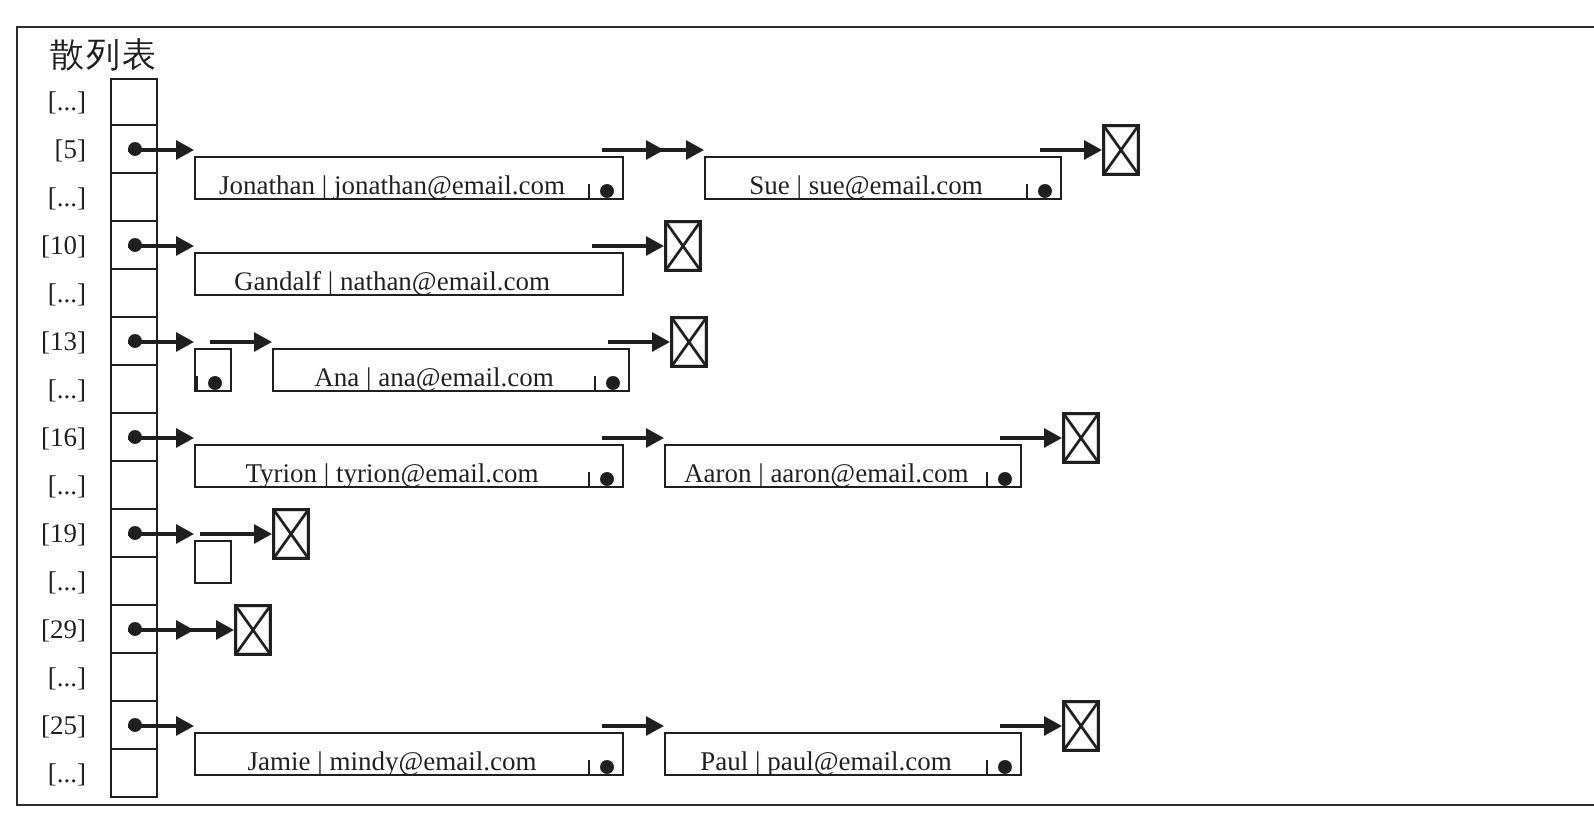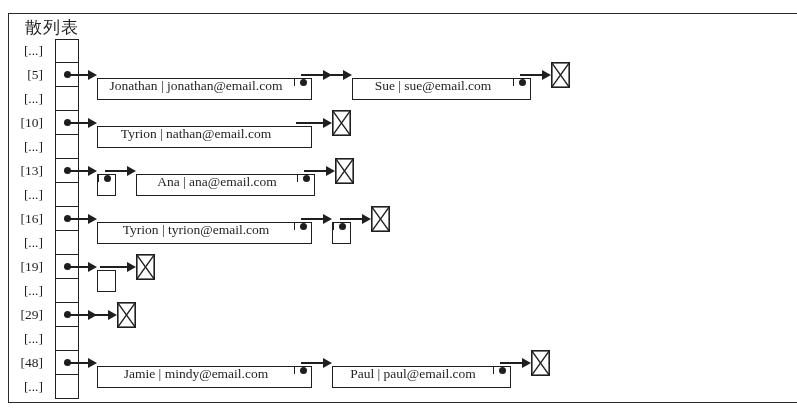--- a/index.html
+++ b/index.html
@@ -88,21 +88,21 @@
     position: absolute;
     right: 0; top: 1px;
     width: 0; height: 0;
     border-left: 9px solid var(--ink);
     border-top: 5px solid transparent;
     border-bottom: 5px solid transparent;
   }
   .node {
     flex: none;
     display: flex;
-    align-items: flex-start;
+    align-items: flex-end;
     height: 22px;
     border: 1.4px solid var(--ink);
     background: var(--paper);
     margin-top: 28px;
   }
   .node-text {
     display: flex;
     align-items: center;
     justify-content: center;
     padding: 0 9px;
@@ -169,21 +169,21 @@
         <div class="idx">[...]</div>
         <div class="cell"></div>
       </div>
       <div class="row">
         <div class="idx">[10]</div>
         <div class="cell">
           <span class="dot"></span>
         </div>
         <div class="link from-cell"></div>
         <div class="node n0">
-          <div class="node-text">Tyrion | nathan@email.com</div>
+          <div class="node-text">Gandalf | nathan@email.com</div>
           <div class="node-ptr"></div>
         </div>
         <div class="link plain"></div>
         <div class="nullbox">
           <svg width="19" height="26" viewBox="0 0 19 26">
             <rect x="0.8" y="0.8" width="17.4" height="24.4" fill="#ffffff" stroke="#1f1f1f" stroke-width="1.6"></rect>
             <line x1="0.8" y1="0.8" x2="18.2" y2="25.2" stroke="#1f1f1f" stroke-width="1.4"></line>
             <line x1="18.2" y1="0.8" x2="0.8" y2="25.2" stroke="#1f1f1f" stroke-width="1.4"></line>
           </svg>
         </div>
@@ -230,20 +230,21 @@
         </div>
         <div class="link from-cell"></div>
         <div class="node n0">
           <div class="node-text">Tyrion | tyrion@email.com</div>
           <div class="node-ptr">
             <span class="dot"></span>
           </div>
         </div>
         <div class="link from-ptr"></div>
         <div class="node nx">
+          <div class="node-text">Aaron | aaron@email.com</div>
           <div class="node-ptr">
             <span class="dot"></span>
           </div>
         </div>
         <div class="link from-ptr"></div>
         <div class="nullbox">
           <svg width="19" height="26" viewBox="0 0 19 26">
             <rect x="0.8" y="0.8" width="17.4" height="24.4" fill="#ffffff" stroke="#1f1f1f" stroke-width="1.6"></rect>
             <line x1="0.8" y1="0.8" x2="18.2" y2="25.2" stroke="#1f1f1f" stroke-width="1.4"></line>
             <line x1="18.2" y1="0.8" x2="0.8" y2="25.2" stroke="#1f1f1f" stroke-width="1.4"></line>
@@ -289,21 +290,21 @@
             <line x1="0.8" y1="0.8" x2="18.2" y2="25.2" stroke="#1f1f1f" stroke-width="1.4"></line>
             <line x1="18.2" y1="0.8" x2="0.8" y2="25.2" stroke="#1f1f1f" stroke-width="1.4"></line>
           </svg>
         </div>
       </div>
       <div class="row">
         <div class="idx">[...]</div>
         <div class="cell"></div>
       </div>
       <div class="row">
-        <div class="idx">[48]</div>
+        <div class="idx">[25]</div>
         <div class="cell">
           <span class="dot"></span>
         </div>
         <div class="link from-cell"></div>
         <div class="node n0">
           <div class="node-text">Jamie | mindy@email.com</div>
           <div class="node-ptr">
             <span class="dot"></span>
           </div>
         </div>

